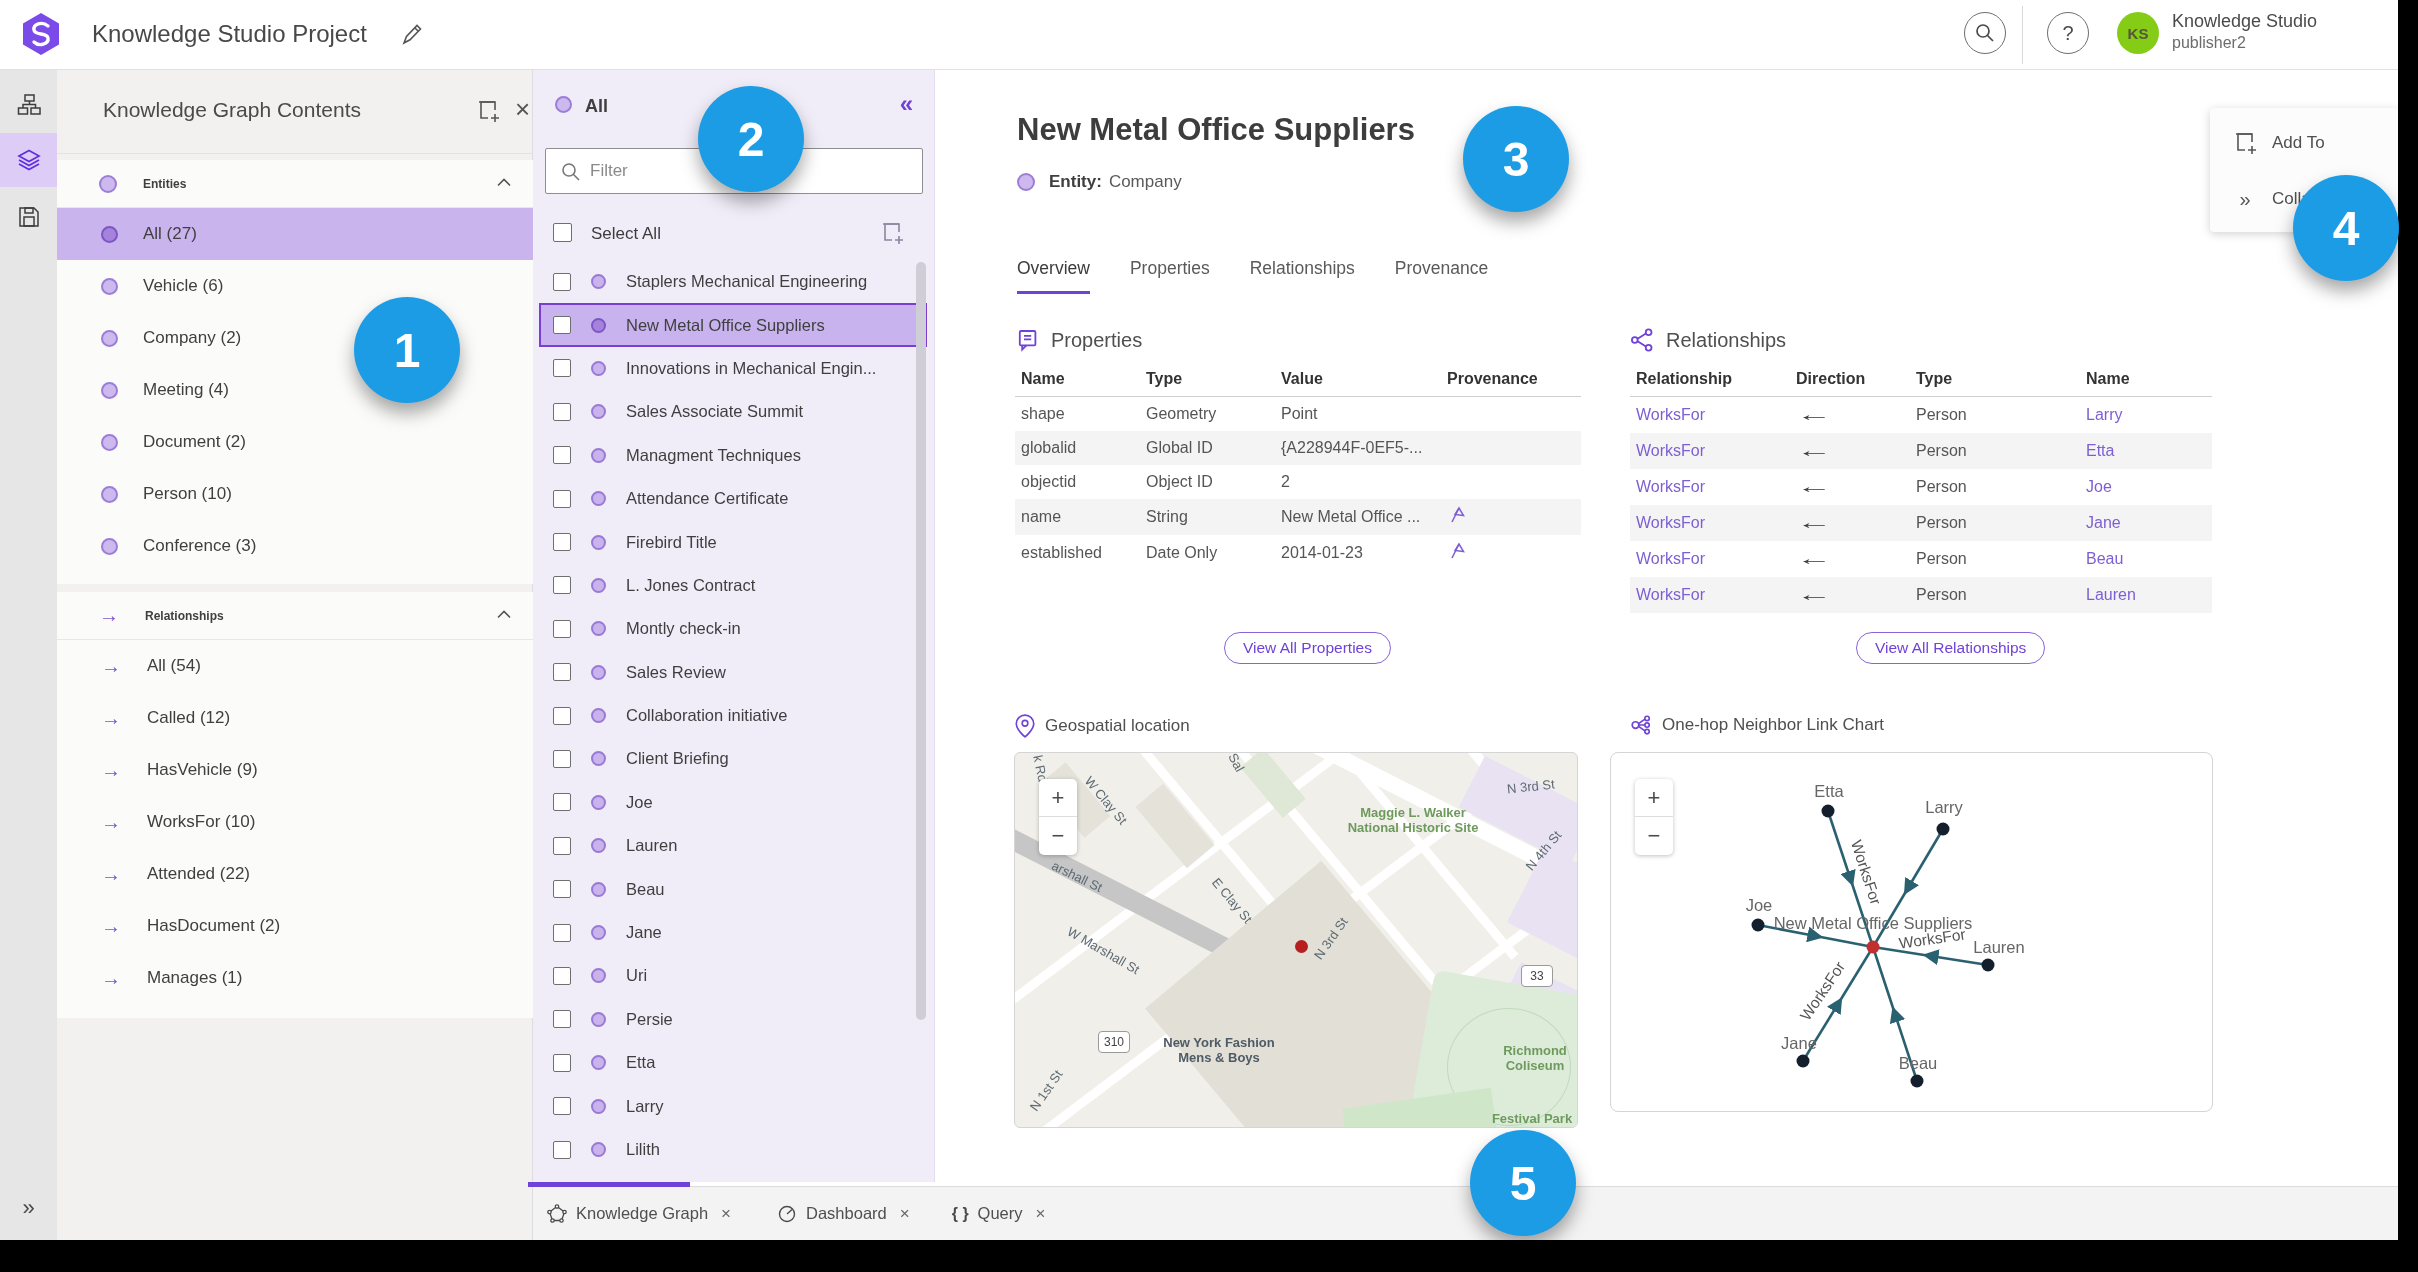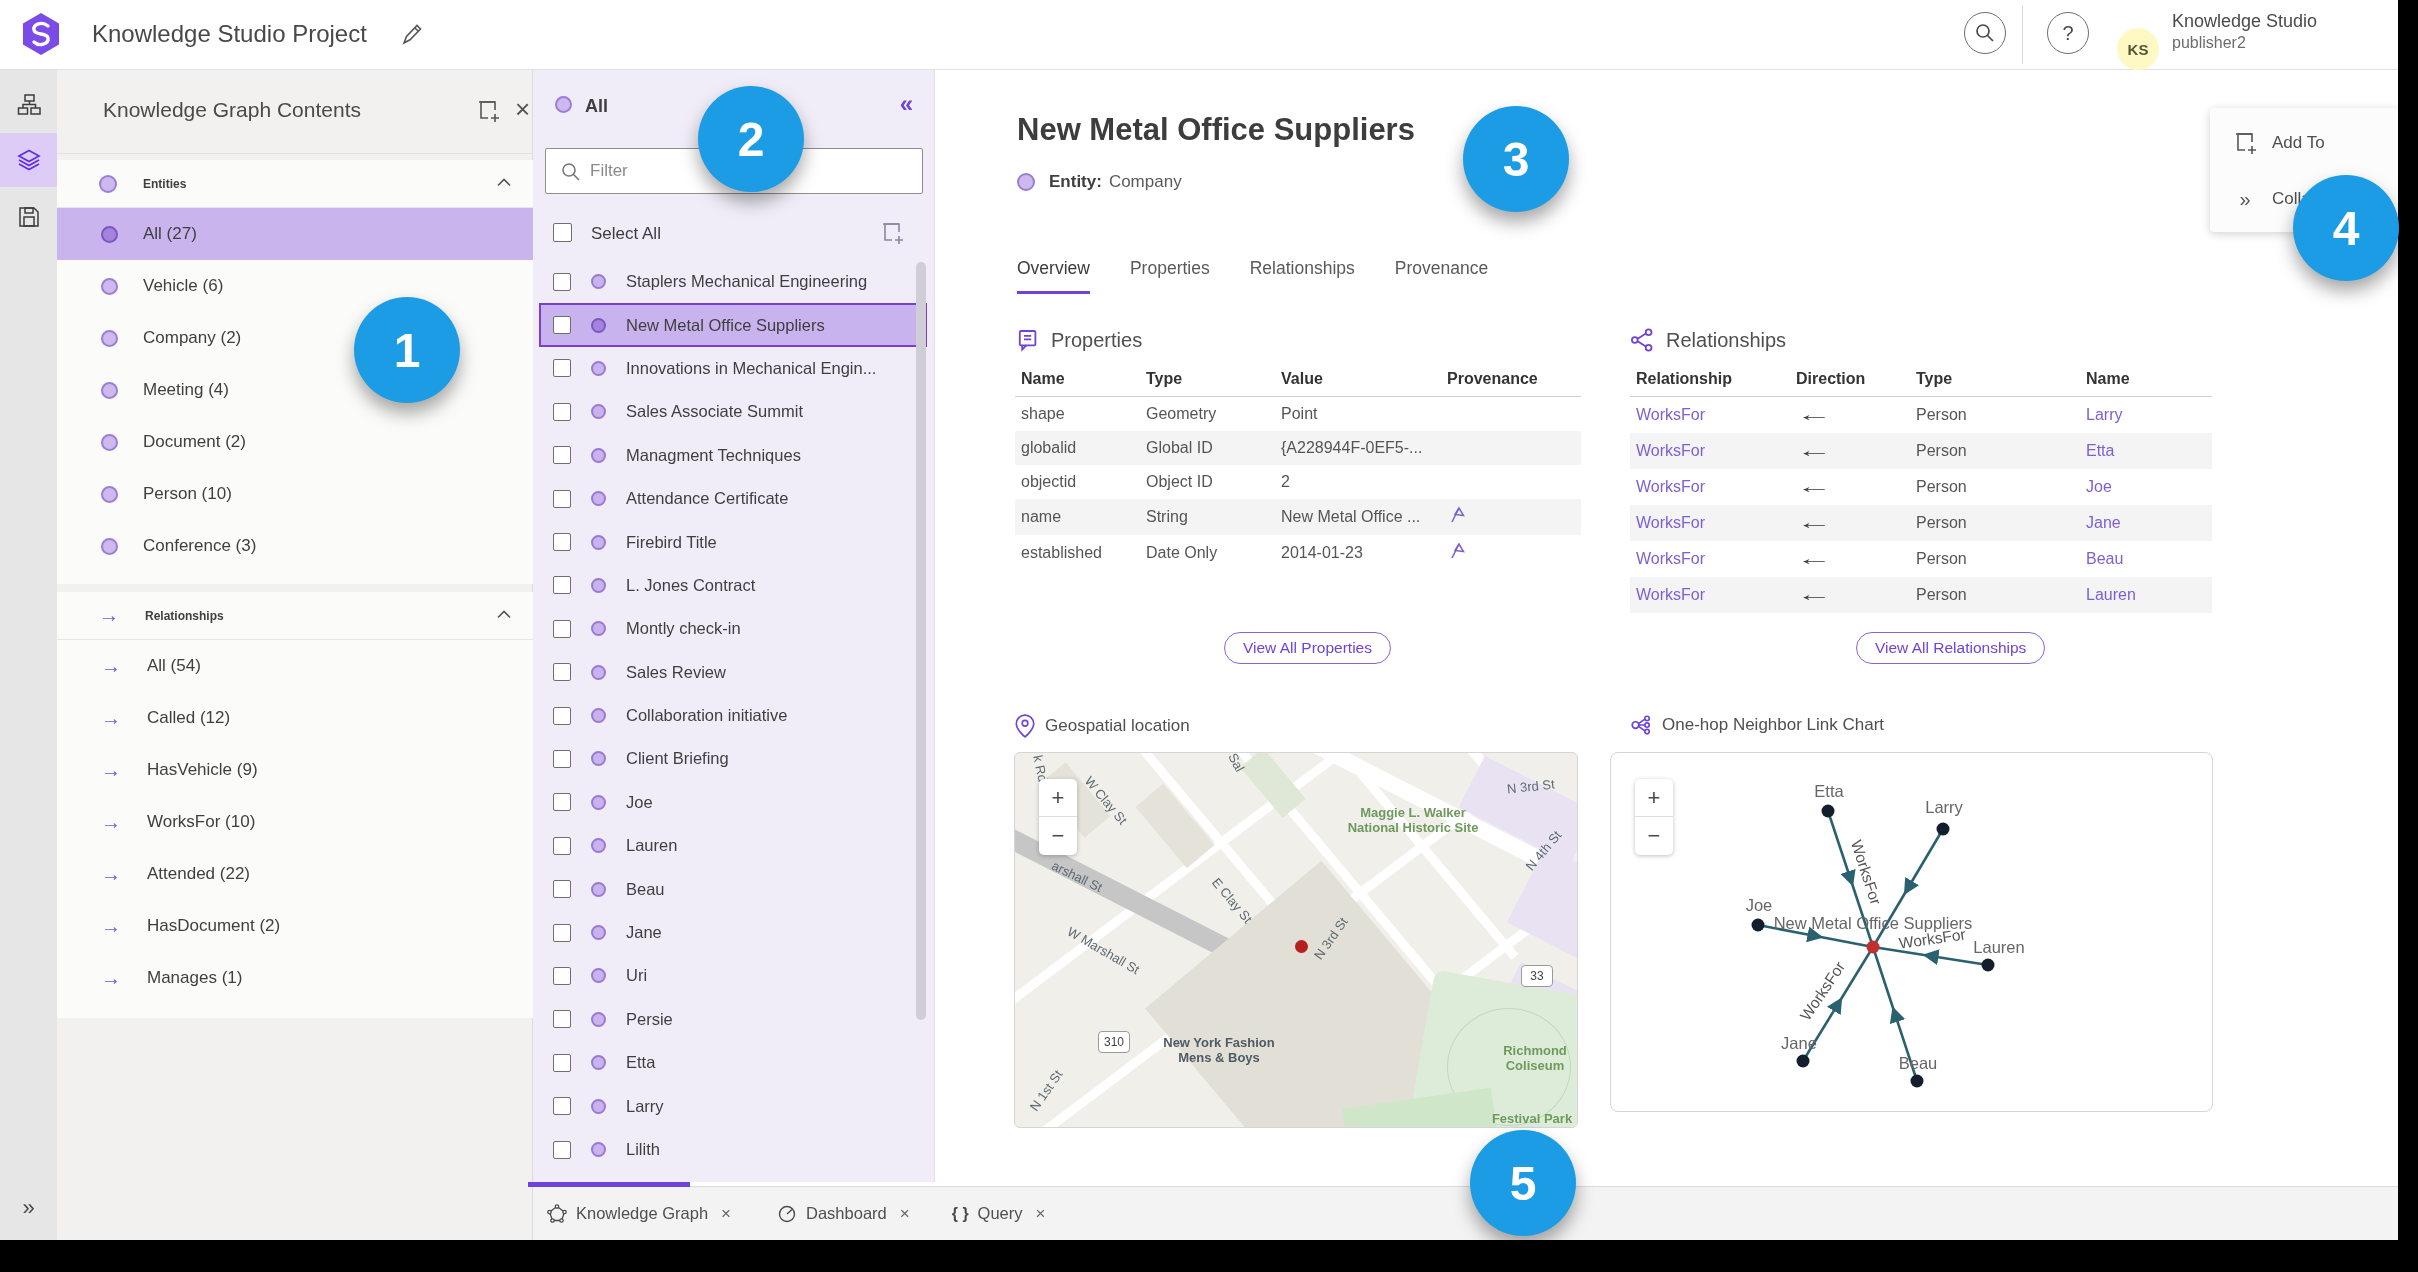--- a/index.html
+++ b/index.html
@@ -7,21 +7,21 @@
   body { font-family:"Liberation Sans", sans-serif; background:#ffffff; color:#3f3f3f; }
   #screen { position:absolute; width:2418px; height:1272px; background:#ffffff; overflow:hidden; }
 
   
   #topbar { position:absolute; left:0; top:0; width:2418px; height:70px; background:#fff; border-bottom:1px solid #e1e1e1; z-index:5; }
   #logo { position:absolute; left:22px; top:13px; width:38px; height:42px; }
   #app-title { position:absolute; left:92px; top:20px; font-size:24px; color:#484848; }
   #edit-pencil { position:absolute; left:400px; top:22px; width:24px; height:24px; cursor:pointer; }
   .circle-btn { position:absolute; top:12px; width:42px; height:42px; border:1.6px solid #6f6f6f; border-radius:50%; display:flex; align-items:center; justify-content:center; background:#fff; cursor:pointer; }
   #topbar-divider { position:absolute; left:2022px; top:6px; width:1px; height:58px; background:#d9d9d9; }
-  #avatar { position:absolute; left:2117px; top:28px; width:42px; height:42px; border-radius:50%; background:#fef9c3; display:flex; align-items:center; justify-content:center; font-size:15px; font-weight:bold; color:#55553a; }
+  #avatar { position:absolute; left:2117px; top:12px; width:42px; height:42px; border-radius:50%; background:#84cc16; display:flex; align-items:center; justify-content:center; font-size:15px; font-weight:bold; color:#55553a; }
   #account { position:absolute; left:2172px; top:11px; line-height:1.2; }
   #account .name { font-size:18px; color:#4a4a4a; }
   #account .user { font-size:16px; color:#6c6c6c; }
 
   
   #rail { position:absolute; left:0; top:70px; width:57px; height:1170px; background:#e7e6e6; z-index:4; }
   .rail-item { position:absolute; left:0; width:57px; height:54px; display:flex; align-items:center; justify-content:center; cursor:pointer; }
   .rail-item.selected { background:#ddcdf6; }
   #rail-expand { position:absolute; left:0; top:1118px; width:57px; height:40px; display:flex; align-items:center; justify-content:center; font-size:22px; color:#4a4a4a; cursor:pointer; }
 

